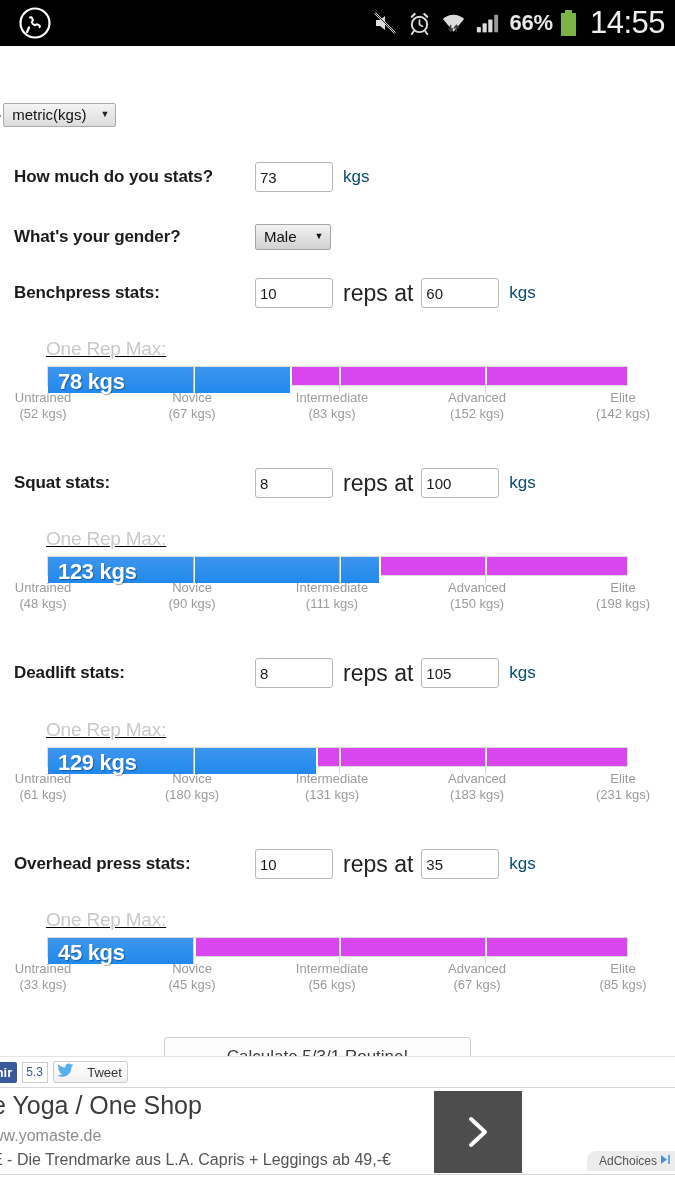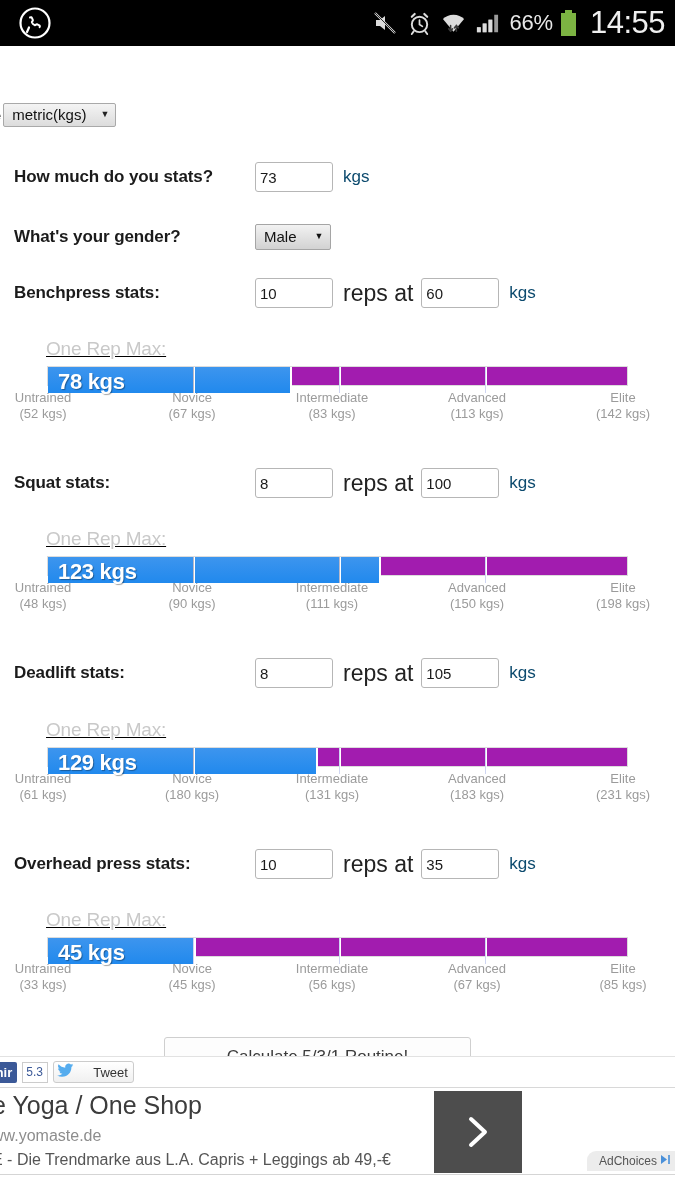--- a/index.html
+++ b/index.html
@@ -17,21 +17,21 @@
     background: #000000;
     display: flex; align-items: center;
   }
   .sb-left { padding-left: 18px; display: flex; align-items: center; }
   .sb-right {
     margin-left: auto; display: flex; align-items: center;
     padding-right: 10px; gap: 9px;
   }
   .sb-ico { display: block; }
   .sb-batt-pct {
-    color: #e8e8e8; font-size: 22px; font-weight: 400;
+    color: #e8e8e8; font-size: 22px; font-weight: 700;
     letter-spacing: -0.2px; margin-right: -2px;
   }
   .sb-clock {
     color: #efefef; font-size: 31px; font-weight: 400;
     letter-spacing: -0.5px; margin-left: 4px;
   }
 
   
   .page { position: relative; width: 675px; height: 1010px; background: #fff; }
 
@@ -75,21 +75,21 @@
   }
 
   
   .ormblock { position: absolute; left: 0; width: 675px; text-decoration: underline; }
   .orm-title {
     font-size: 19px; color: #c9c9c9; font-weight: normal;
     padding-left: 46px; margin-bottom: 6px; letter-spacing: -0.2px;
   }
   .bar-wrap {
     position: relative; margin-left: 47px; width: 581px; height: 20px;
-    background: #a21caf; border: 1px solid #dcdcdc;
+    background: #d946ef; border: 1px solid #dcdcdc;
   }
   .bar-fill {
     position: absolute; left: 0; top: 0; height: 26px;
     background: linear-gradient(#3d95ee, #2189ed);
     border-right: 2px solid #ffffff;
   }
   .bar-tick {
     position: absolute; top: 0; width: 2px; height: 26px;
     background: #ffffff; border-left: 1px solid #b9b9c9;
   }
@@ -137,21 +137,21 @@
   }
   .share-count {
     border: 1px solid #ccc; background: #fff; color: #3b5998;
     font-size: 12px; height: 21px; padding: 0 3px; margin-left: 5px;
     display: flex; align-items: center; overflow: hidden; width: 26px;
   }
   .tweet-btn {
     border: 1px solid #ccc; border-radius: 3px;
     background: linear-gradient(#fff,#f0f0f0);
     height: 22px; margin-left: 5px; padding: 0 5px 0 3px;
-    display: flex; align-items: center; gap: 19px;
+    display: flex; align-items: center; gap: 13px;
     font-size: 13px; color: #333;
   }
 
   
   .ad {
     position: absolute; left: 0; top: 1089px;
     width: 675px; height: 86px;
     background: #ffffff; border-bottom: 1px solid #d5d5d5;
     overflow: hidden;
   }
@@ -284,21 +284,21 @@
       <div class="lvl" style="left:127px">
         <span class="nm">Novice</span>
         <span class="vl">(67 kgs)</span>
       </div>
       <div class="lvl" style="left:267px">
         <span class="nm">Intermediate</span>
         <span class="vl">(83 kgs)</span>
       </div>
       <div class="lvl" style="left:412px">
         <span class="nm">Advanced</span>
-        <span class="vl">(113 kgs)</span>
+        <span class="vl">(152 kgs)</span>
       </div>
       <div class="lvl" style="left:558px">
         <span class="nm">Elite</span>
         <span class="vl">(142 kgs)</span>
       </div>
     </div>
   </div>
 
   <div class="formrow" style="top:422px">
     <span class="flabel">Squat stats:</span>

